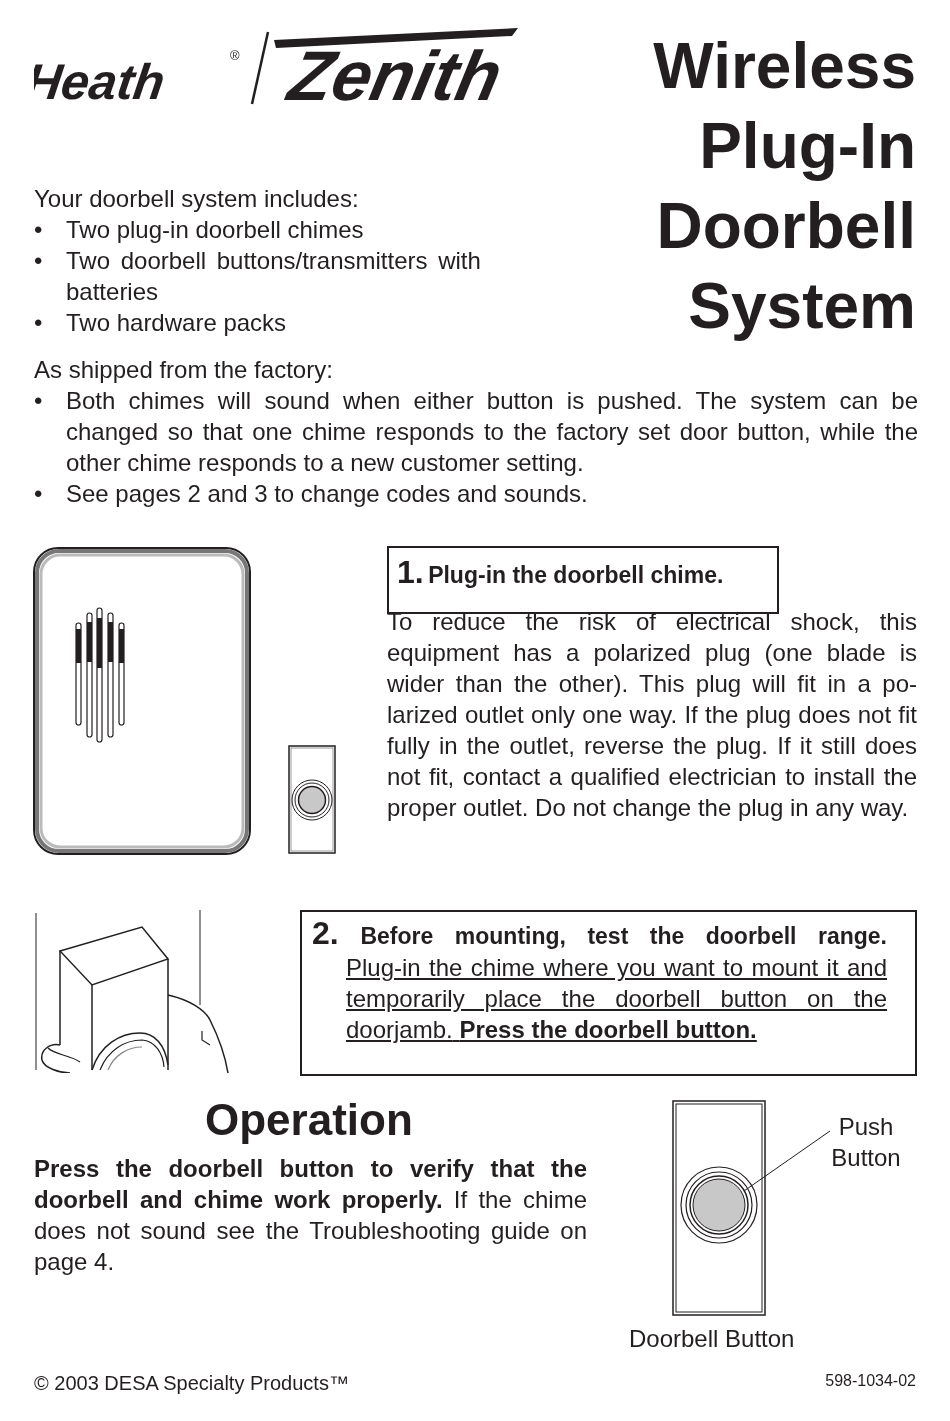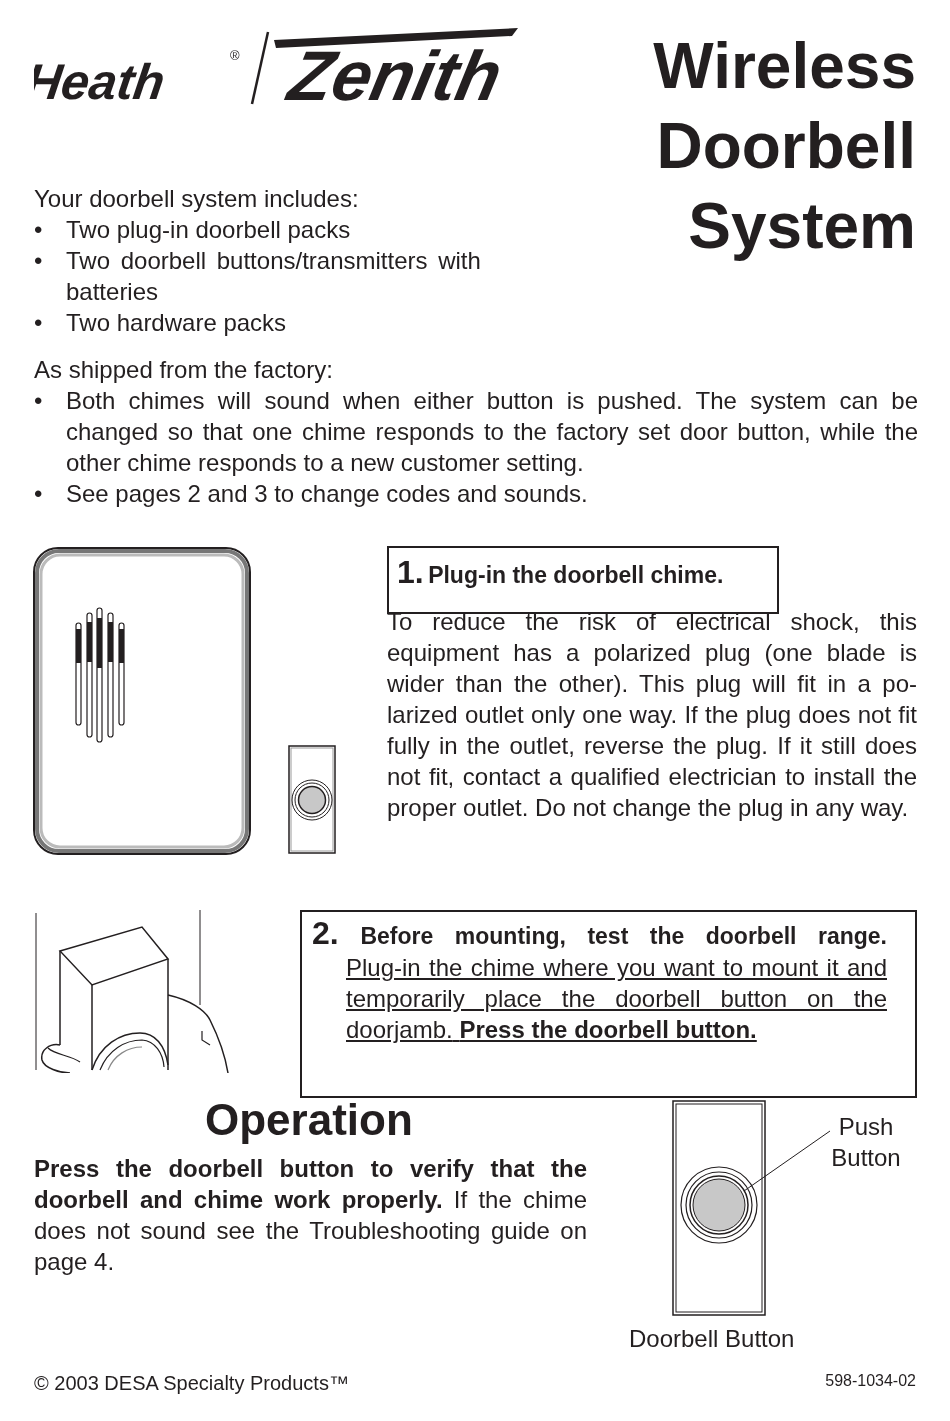--- a/index.html
+++ b/index.html
@@ -20,21 +20,21 @@
   .spaced { word-spacing: 4px; }
 
   .chime-img { left: 30px; top: 545px; width: 340px; height: 315px; }
 
   .step1-box { left: 387px; top: 546px; width: 392px; height: 68px; border: 2px solid #231f20; padding: 6px 8px 0 8px; white-space: nowrap; }
   .step-num { font-weight: bold; font-size: 32px; }
   .step-head { font-weight: bold; font-size: 23px; }
   .step1-text { left: 387px; top: 606px; width: 530px; text-align: justify; }
 
   .hand-img { left: 30px; top: 905px; width: 210px; height: 168px; }
-  .step2-box { left: 300px; top: 910px; width: 617px; height: 188px; border: 2px solid #231f20; padding: 6px 28px 0 10px; }
+  .step2-box { left: 300px; top: 910px; width: 617px; height: 166px; border: 2px solid #231f20; padding: 6px 28px 0 10px; }
   .step2-head { text-align: justify; text-align-last: justify; white-space: nowrap; word-spacing: 3px; }
   .step2-text { padding-left: 34px; text-align: justify; text-decoration: underline; }
 
   .op-title { left: 205px; top: 1095px; font-size: 44px; font-weight: bold; }
   .op-text { left: 34px; top: 1153px; width: 553px; text-align: justify; }
   .bold { font-weight: bold; }
 
   .button-img { left: 660px; top: 1095px; width: 120px; height: 225px; }
   .push-label { left: 826px; top: 1111px; width: 80px; text-align: center; }
   .doorbell-label { left: 629px; top: 1323px; }
@@ -50,28 +50,29 @@
     <line x1="218" y1="82" x2="234" y2="10" stroke="#231f20" stroke-width="2.5"></line>
     <polygon points="240,18 484,6 478,14 242,26" fill="#231f20"></polygon>
     <text x="0" y="77" font-family="Liberation Sans, sans-serif" font-weight="bold" font-style="italic" font-size="50" fill="#231f20" transform="skewX(-8)">Heath</text>
     <text x="196" y="38" font-family="Liberation Sans, sans-serif" font-size="13" fill="#231f20">®</text>
     <text x="250" y="78" font-family="Liberation Sans, sans-serif" font-weight="bold" font-style="italic" font-size="70" fill="#231f20" transform="skewX(-12) translate(18,0)">Zenith</text>
   </svg>
 </div>
 
 <div class="abs title">
   <div>Wireless</div>
+  <div>Plug-In</div>
   <div>Doorbell</div>
   <div>System</div>
 </div>
 
 <div class="abs includes body-text">
   <div>Your doorbell system includes:</div>
   <ul class="bullets">
-    <li>Two plug-in doorbell packs</li>
+    <li>Two plug-in doorbell chimes</li>
     <li class="spaced">Two doorbell buttons/transmitters with batteries</li>
     <li>Two hardware packs</li>
   </ul>
 </div>
 
 <div class="abs shipped body-text">
   <div>As shipped from the factory:</div>
   <ul class="bullets">
     <li class="justify">Both chimes will sound when either button is pushed. The system can be changed so that one chime responds to the factory set door button, while the other chime responds to a new customer setting.</li>
     <li>See pages 2 and 3 to change codes and sounds.</li>

